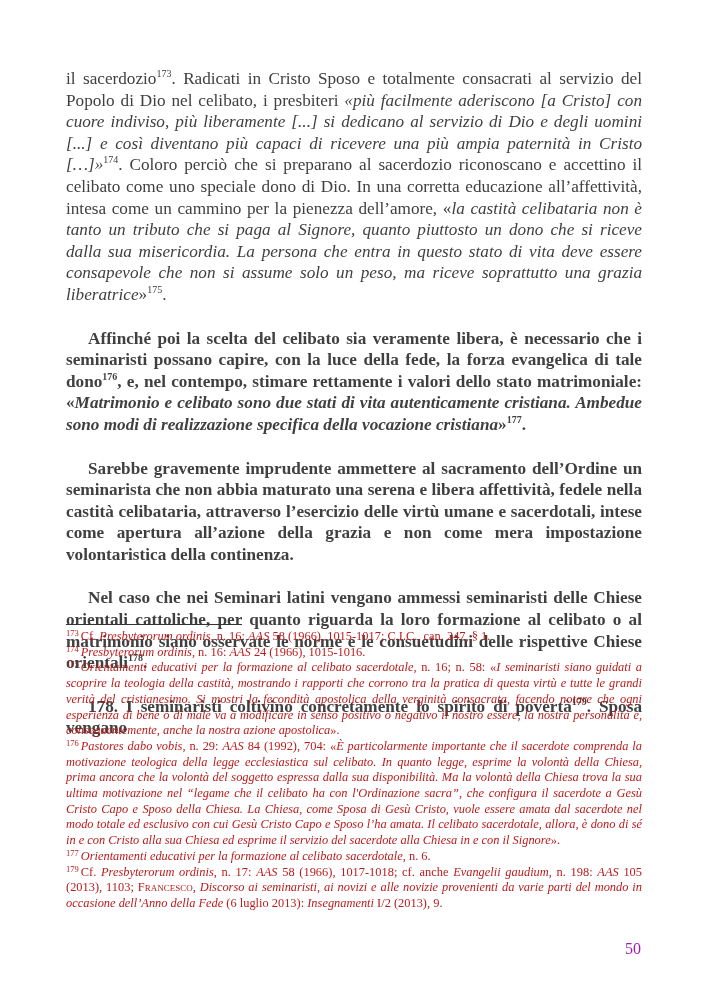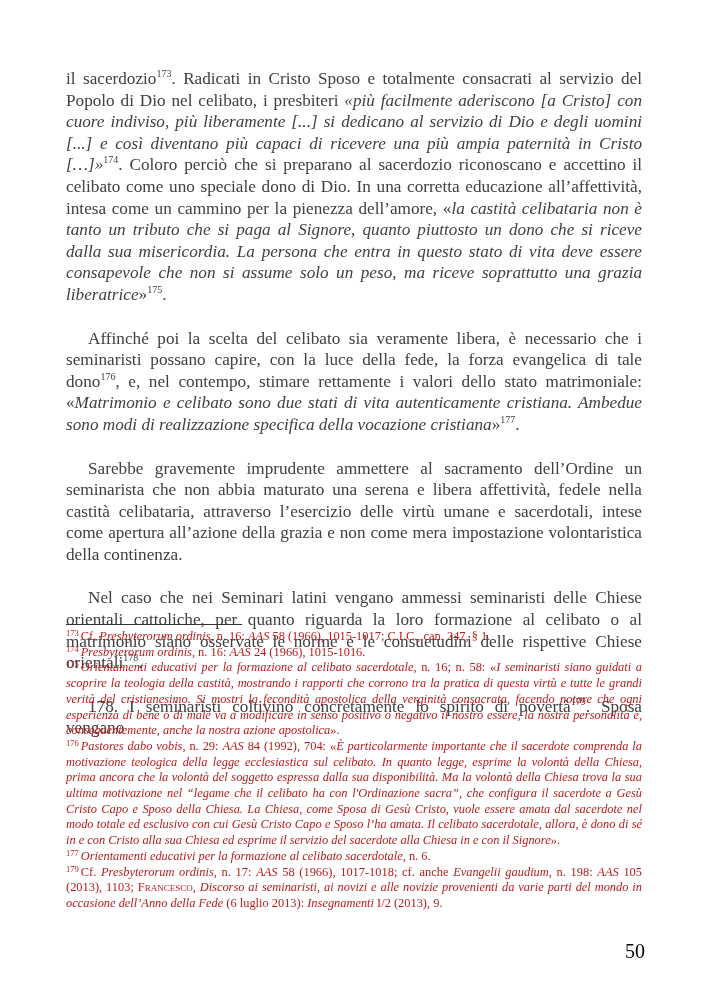--- a/index.html
+++ b/index.html
@@ -6,40 +6,40 @@
   body { width: 707px; height: 1000px; position: relative; overflow: hidden; }
   .page {
     position: absolute; left: 66px; top: 68px; width: 576px;
     font-family: "Liberation Serif", "DejaVu Serif", serif;
     color: #404040;
   }
   .body-text {
     font-size: 17.2px; line-height: 21.6px; text-align: justify;
     margin: 0;
   }
-  .body-text + .body-text { margin-top: 22px; }
+  .body-text + .body-text { margin-top: 22px; font-weight: bold; }
   .indent { text-indent: 22px; }
   .body-text i { font-style: italic; }
   sup { font-size: 10px; line-height: 0; vertical-align: 7px; }
   .fn-rule {
     position: absolute; left: 66px; top: 624px; width: 176px; height: 1px;
     background: #333333;
   }
   .footnotes {
     position: absolute; left: 66px; top: 629px; width: 576px;
     font-family: "Liberation Serif", "DejaVu Serif", serif;
     font-size: 12.4px; line-height: 15.7px; color: #b91c1c; text-align: justify;
   }
   .fn { margin: 0; }
   .fn sup { font-size: 8.5px; vertical-align: 4px; margin-right: 2px; }
   .sc { font-variant: small-caps; }
   .page-number {
     position: absolute; left: 625px; top: 940px;
     font-family: "Liberation Serif", "DejaVu Serif", serif;
-    font-size: 20px; color: #000000;
+    font-size: 16px; color: #a21caf;
   }
 </style>
 </head>
 <body>
 
 <div class="page">
   <p class="body-text"><span>il sacerdozio</span><sup>173</sup><span>. Radicati in Cristo Sposo e totalmente consacrati al servizio del Popolo di Dio nel celibato, i presbiteri </span><i>«più facilmente aderiscono [a Cristo] con cuore indiviso, più liberamente [...] si dedicano al servizio di Dio e degli uomini [...] e così diventano più capaci di ricevere una più ampia paternità in Cristo […]»</i><sup>174</sup><span>. Coloro perciò che si preparano al sacerdozio riconoscano e accettino il celibato come uno speciale dono di Dio. In una corretta educazione all’affettività, intesa come un cammino per la pienezza dell’amore, «</span><i>la castità celibataria non è tanto un tributo che si paga al Signore, quanto piuttosto un dono che si riceve dalla sua misericordia. La persona che entra in questo stato di vita deve essere consapevole che non si assume solo un peso, ma riceve soprattutto una grazia liberatrice</i><span>»</span><sup>175</sup><span>.</span></p>
   <p class="body-text indent"><span>Affinché poi la scelta del celibato sia veramente libera, è necessario che i seminaristi possano capire, con la luce della fede, la forza evangelica di tale dono</span><sup>176</sup><span>, e, nel contempo, stimare rettamente i valori dello stato matrimoniale: «</span><i>Matrimonio e celibato sono due stati di vita autenticamente cristiana. Ambedue sono modi di realizzazione specifica della vocazione cristiana</i><span>»</span><sup>177</sup><span>.</span></p>
   <p class="body-text indent"><span>Sarebbe gravemente imprudente ammettere al sacramento dell’Ordine un seminarista che non abbia maturato una serena e libera affettività, fedele nella castità celibataria, attraverso l’esercizio delle virtù umane e sacerdotali, intese come apertura all’azione della grazia e non come mera impostazione volontaristica della continenza.</span></p>
   <p class="body-text indent"><span>Nel caso che nei Seminari latini vengano ammessi seminaristi delle Chiese orientali cattoliche, per quanto riguarda la loro formazione al celibato o al matrimonio siano osservate le norme e le consuetudini delle rispettive Chiese orientali</span><sup>178</sup><span>.</span></p>

